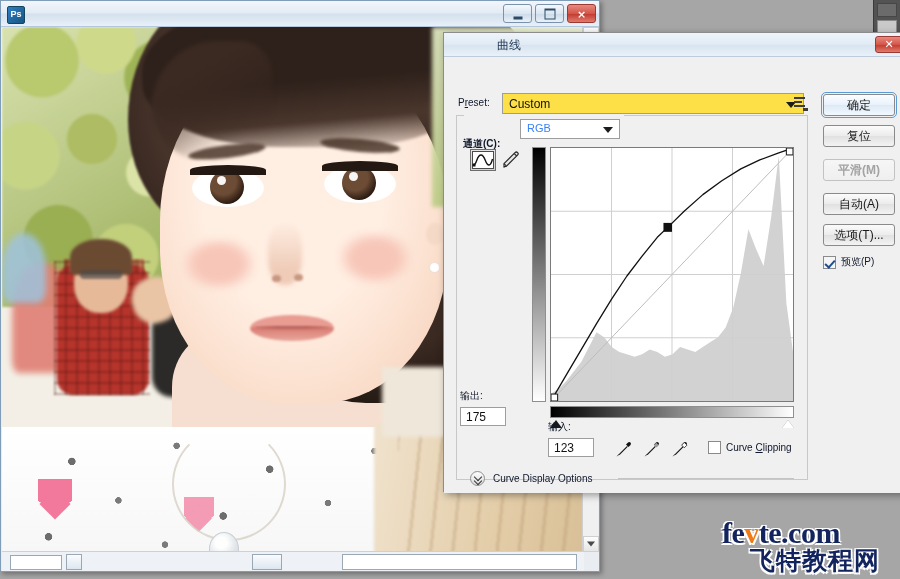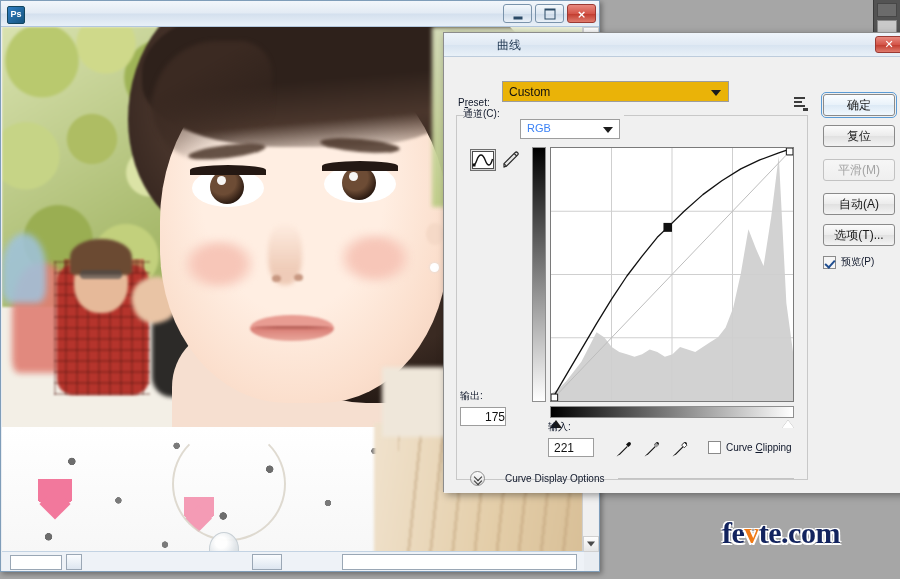--- a/index.html
+++ b/index.html
@@ -101,31 +101,31 @@
     color:#fff;font-size:11px;line-height:15px;text-align:center;font-weight:bold;
     font-family:"DejaVu Sans",sans-serif;
   }
   #curves-body{position:absolute;left:0;top:24px;width:100%;height:436px;background:#f0f0f0;}
 
   
   .lbl{font-size:10px;color:#0f172a;text-align:center;}
   .lbl u{text-decoration:underline;}
   #preset-label{position:absolute;left:14px;top:40px;}
   #preset-select{
-    position:absolute;left:58px;top:24px;width:227px;height:21px;
-    background:#eab308;border:1px solid #9d9d9d;box-sizing:border-box;
+    position:absolute;left:58px;top:36px;width:302px;height:21px;
+    background:#fde047;border:1px solid #9d9d9d;box-sizing:border-box;
   }
   #preset-select .val{position:absolute;left:6px;top:3px;font-size:12px;color:#111;}
   #preset-select .arw{position:absolute;right:7px;top:8px;width:0;height:0;
     border-left:5px solid transparent;border-right:5px solid transparent;border-top:6px solid #1c1c1c;}
   #preset-menu-icon{position:absolute;left:350px;top:38px;width:16px;height:16px;}
   #preset-menu-icon .r{position:absolute;left:0;height:2px;background:#3c3c3c;}
 
   
-  #channel-label{position:absolute;left:19px;top:50px;}
+  #channel-label{position:absolute;left:19px;top:80px;font-weight:bold;}
   #channel-select{
     position:absolute;left:76px;top:62px;width:100px;height:20px;
     background:#fff;border:1px solid #9d9d9d;box-sizing:border-box;
   }
   #channel-select .val{position:absolute;left:6px;top:2px;font-size:11px;color:#3b82f6;}
   #channel-select .arw{position:absolute;right:6px;top:7px;width:0;height:0;
     border-left:5px solid transparent;border-right:5px solid transparent;border-top:6px solid #1c1c1c;}
 
   
   #group-box{position:absolute;left:12px;top:58px;width:352px;height:365px;
@@ -149,41 +149,41 @@
   #black-marker{position:absolute;left:18px;top:273px;width:0;height:0;
     border-left:6px solid transparent;border-right:6px solid transparent;border-bottom:8px solid #1a1a1a;}
   #white-marker{position:absolute;left:250px;top:273px;width:0;height:0;
     border-left:6px solid transparent;border-right:6px solid transparent;border-bottom:8px solid #fff;
     filter:drop-shadow(0 0 0.6px #777);}
 
   
   #output-label{position:absolute;left:16px;top:332px;}
   #output-field{position:absolute;left:16px;top:350px;width:46px;height:19px;
     background:#fff;border:1px solid #9d9d9d;box-sizing:border-box;}
-  #output-field .v{position:absolute;left:5px;top:2px;font-size:12px;color:#111;margin-left:19px;}
+  #output-field .v{position:absolute;left:5px;top:2px;font-size:12px;color:#111;}
   #input-label{position:absolute;left:104px;top:363px;}
   #input-field{position:absolute;left:104px;top:381px;width:46px;height:19px;
     background:#fff;border:1px solid #9d9d9d;box-sizing:border-box;}
   #input-field .v{position:absolute;left:5px;top:2px;font-size:12px;color:#111;}
 
   
   .dropper{position:absolute;top:382px;width:20px;height:20px;}
   #dropper-black{left:170px;}
   #dropper-gray{left:198px;}
   #dropper-white{left:226px;}
 
   
   #show-clipping{position:absolute;left:264px;top:384px;display:flex;align-items:center;gap:5px;}
   .cbox{width:13px;height:13px;background:#fff;border:1px solid #8a8a8a;box-sizing:border-box;position:relative;}
   .cbox.checked{background:#f5f5f5;}
   .cbox.checked:after{content:"";position:absolute;left:3px;top:1px;width:4px;height:8px;
     border:solid #1f4d8f;border-width:0 2px 2px 0;transform:rotate(42deg);}
 
   
-  #cdo{position:absolute;left:26px;top:414px;display:flex;align-items:center;gap:20px;}
+  #cdo{position:absolute;left:26px;top:414px;display:flex;align-items:center;gap:8px;}
   #cdo-chev{width:15px;height:15px;border-radius:50%;
     background:linear-gradient(to bottom,#fcfcfc,#dcdcdc);border:1px solid #8f8f8f;
     position:relative;box-sizing:border-box;}
   #cdo-chev:before,#cdo-chev:after{content:"";position:absolute;left:3.5px;width:5px;height:5px;
     border:solid #333;border-width:0 1.5px 1.5px 0;transform:rotate(45deg);}
   #cdo-chev:before{top:2px;}
   #cdo-chev:after{top:5.5px;}
   #cdo-rule{position:absolute;left:174px;top:421px;width:176px;height:1px;background:#c4c4c4;}
 
   
@@ -192,21 +192,21 @@
     background:linear-gradient(to bottom,#fbfbfb,#ececec 48%,#e1e1e1 52%,#f3f3f3);
     border:1px solid #8a8a8a;border-radius:3px;box-sizing:border-box;
     font-size:12px;color:#1a1a1a;text-align:center;line-height:20px;
   }
   .dbtn.primary{outline:1px solid #5b9bd5;outline-offset:1px;
     background:linear-gradient(to bottom,#fbfdff,#e9f2fa 48%,#ddeaf6 52%,#f2f8fd);}
   .dbtn.disabled{color:#a3a3a3;
     background:linear-gradient(to bottom,#f6f6f6,#efefef);border-color:#c2c2c2;}
   #btn-ok{top:37px;}
   #btn-reset{top:68px;}
-  #btn-smooth{top:102px;}
+  #btn-smooth{top:102px;font-weight:bold;}
   #btn-auto{top:136px;}
   #btn-options{top:167px;}
   #preview-row{position:absolute;left:379px;top:198px;display:flex;align-items:center;gap:5px;}
 
   
   #watermark{left:722px;top:516px;width:175px;height:58px;text-decoration:underline;}
   #wm1{position:absolute;left:0;top:0;font-family:"Liberation Serif","DejaVu Serif",serif;
     font-size:30px;font-weight:bold;color:#12235e;letter-spacing:-0.5px;
     text-shadow:-1.5px -1.5px 0 #fff,1.5px -1.5px 0 #fff,-1.5px 1.5px 0 #fff,1.5px 1.5px 0 #fff;}
   #wm1 .v{color:#f07a16;}
@@ -466,21 +466,21 @@
         <div id="white-marker"></div>
       </div>
 
       <div class="lbl" id="output-label">输出:</div>
       <div id="output-field">
         <span class="v">175</span>
       </div>
 
       <div class="lbl" id="input-label">输入:</div>
       <div id="input-field">
-        <span class="v">221</span>
+        <span class="v">123</span>
       </div>
 
       <div class="dropper" id="dropper-black">
         <svg width="20" height="20" viewBox="0 0 20 20">
           <path d="M3.5 16.5 L5 15 L13 7 L13.8 7.8 L5.8 15.8 Z" fill="#111"></path>
           <path d="M12 5.5 L14.5 8 L16.3 6.2 C17.1 5.4 17.1 4.3 16.4 3.6 C15.7 2.9 14.6 2.9 13.8 3.7 Z" fill="#111"></path>
           <path d="M2.6 17.4 L3.5 16.5 L5 15 L3.9 16.8 Z" fill="#111"></path>
         </svg>
       </div>
       <div class="dropper" id="dropper-gray">
@@ -520,15 +520,16 @@
       <div id="preview-row">
         <span class="cbox checked" id="preview-box"></span>
         <span class="lbl">预览(P)</span>
       </div>
 
     </div>
   </div>
 
   <div class="abs" id="watermark">
     <div id="wm1"><span>fe</span><span class="v">v</span><span>te.com</span></div>
+    <div id="wm2">飞特教程网</div>
   </div>
 
 </div>
 
 </body></html>

